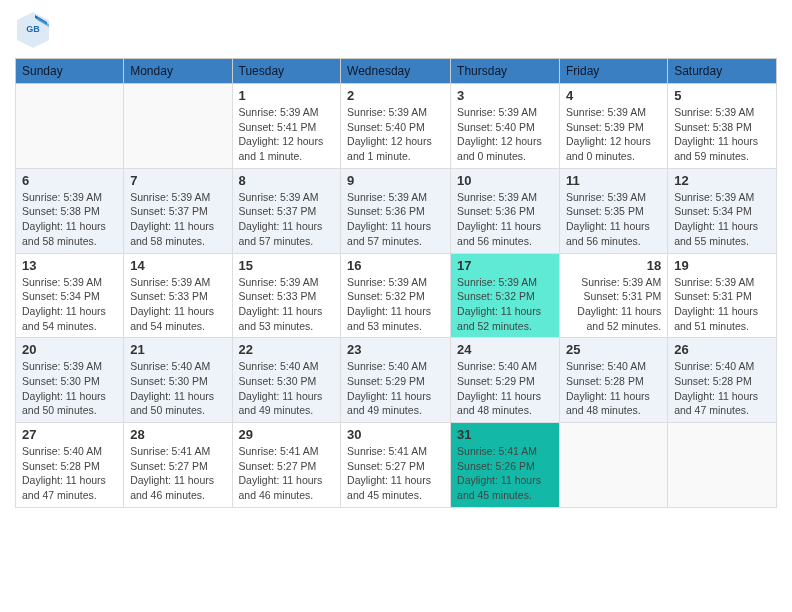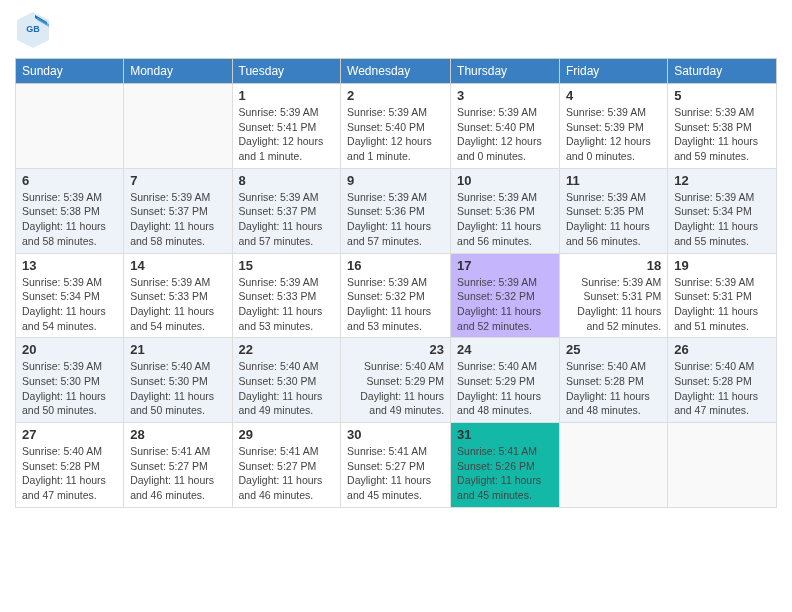--- a/index.html
+++ b/index.html
@@ -42,21 +42,21 @@
       font-size: 14px;
       color: #555;
     }
     .calendar {
       width: 100%;
       border-collapse: collapse;
       font-size: 11px;
     }
     .calendar th {
       background-color: #3a7fc1;
-      color: #ffffff;
+      color: #0f172a;
       text-align: left;
       padding: 5px 6px;
       font-size: 12px;
       font-weight: normal;
       border: 1px solid #ccc;
     }
     .calendar td {
       border: 1px solid #ddd;
       vertical-align: top;
       padding: 4px 6px;
@@ -215,21 +215,21 @@
           <div class="day-info" style="white-space: pre-line;">Sunrise: 5:39 AM
 Sunset: 5:33 PM
 Daylight: 11 hours and 53 minutes.</div>
         </td>
         <td style="background-color: rgb(255, 255, 255);">
           <span class="day-number">16</span>
           <div class="day-info" style="white-space: pre-line;">Sunrise: 5:39 AM
 Sunset: 5:32 PM
 Daylight: 11 hours and 53 minutes.</div>
         </td>
-        <td style="background-color: #c4b5fd;">
+        <td style="background-color: #5eead4;">
           <span class="day-number">17</span>
           <div class="day-info" style="white-space: pre-line;">Sunrise: 5:39 AM
 Sunset: 5:32 PM
 Daylight: 11 hours and 52 minutes.</div>
         </td>
         <td style="background-color: rgb(255, 255, 255); text-align: right;">
           <span class="day-number">18</span>
           <div class="day-info" style="white-space: pre-line;">Sunrise: 5:39 AM
 Sunset: 5:31 PM
 Daylight: 11 hours and 52 minutes.</div>
@@ -253,21 +253,21 @@
           <div class="day-info" style="white-space: pre-line;">Sunrise: 5:40 AM
 Sunset: 5:30 PM
 Daylight: 11 hours and 50 minutes.</div>
         </td>
         <td style="background-color: rgb(238, 243, 249);">
           <span class="day-number">22</span>
           <div class="day-info" style="white-space: pre-line;">Sunrise: 5:40 AM
 Sunset: 5:30 PM
 Daylight: 11 hours and 49 minutes.</div>
         </td>
-        <td style="background-color: rgb(238, 243, 249); text-align: right;">
+        <td style="background-color: rgb(238, 243, 249);">
           <span class="day-number">23</span>
           <div class="day-info" style="white-space: pre-line;">Sunrise: 5:40 AM
 Sunset: 5:29 PM
 Daylight: 11 hours and 49 minutes.</div>
         </td>
         <td style="background-color: rgb(238, 243, 249);">
           <span class="day-number">24</span>
           <div class="day-info" style="white-space: pre-line;">Sunrise: 5:40 AM
 Sunset: 5:29 PM
 Daylight: 11 hours and 48 minutes.</div>

